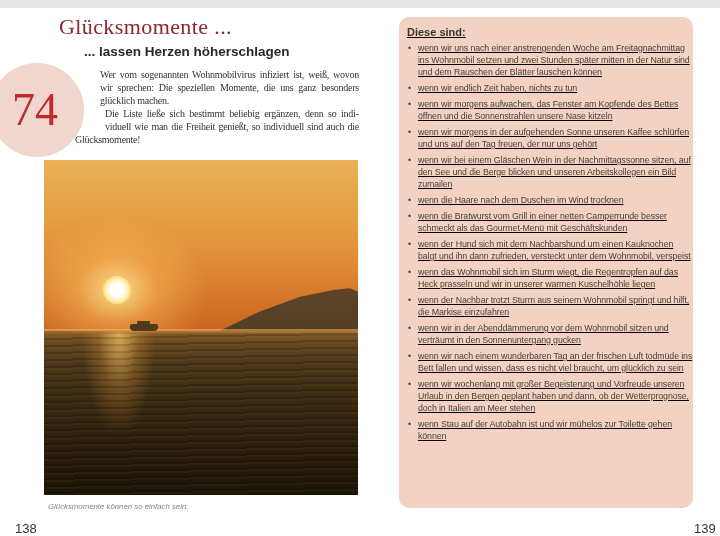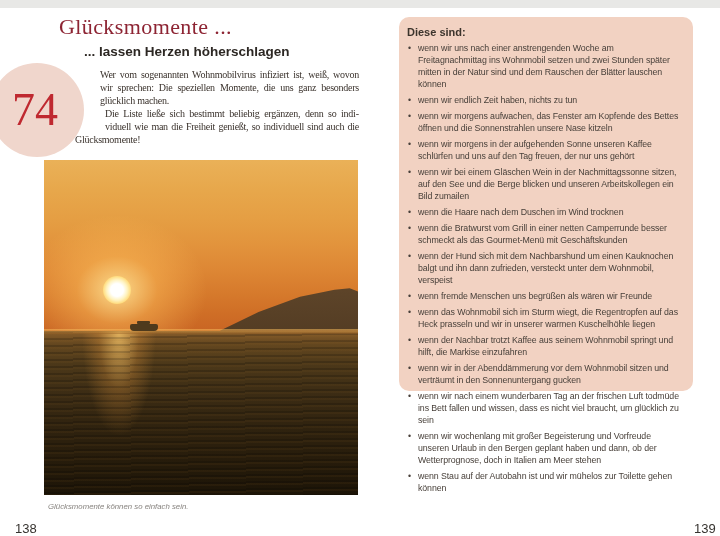--- a/index.html
+++ b/index.html
@@ -94,23 +94,24 @@
     position:absolute; left:48px; top:494px;
     font-size:7.8px; color:#87837f;font-style:italic;
   }
   .pagenum {
     position:absolute; top:513px; font-size:13px; color:#36332f;
   }
   .pagenum.pn-left  { left:15px; }
   .pagenum.pn-right { left:694px; }
   
   .listbox {
-    position:absolute; left:399px; top:9px; width:294px; height:374px;
+    position:absolute; left:399px; top:9px; width:294px; height:491px;
     box-sizing:border-box; border-radius:10px; background:#f2d2c2;
-    padding:9px 12px 8px 8px;
+    padding:9px 0 8px 8px;
+    text-decoration:underline;
   }
   .box-heading {
     font-size:11px; font-weight:bold; color:#3c342c; margin:0 0 4px 0;
   }
   .listbox ul { list-style:none; margin:0; padding:0; }
   .listbox li {
     position:relative; padding-left:11px; margin-bottom:4px;
     font-size:8.8px; letter-spacing:-0.1px; line-height:12px; color:#48403a;
   }
   .listbox li::before {
@@ -160,23 +161,22 @@
       <div class="box-heading">Diese sind:</div>
       <ul>
           <li>wenn wir uns nach einer anstrengenden Woche am Freitagnachmittag ins Wohnmobil setzen und zwei Stunden später mitten in der Natur sind und dem Rauschen der Blätter lauschen können</li>
           <li>wenn wir endlich Zeit haben, nichts zu tun</li>
           <li>wenn wir morgens aufwachen, das Fenster am Kopfende des Bettes öffnen und die Sonnenstrahlen unsere Nase kitzeln</li>
           <li>wenn wir morgens in der aufgehenden Sonne unseren Kaffee schlürfen und uns auf den Tag freuen, der nur uns gehört</li>
           <li>wenn wir bei einem Gläschen Wein in der Nachmittagssonne sitzen, auf den See und die Berge blicken und unseren Arbeitskollegen ein Bild zumailen</li>
           <li>wenn die Haare nach dem Duschen im Wind trocknen</li>
           <li>wenn die Bratwurst vom Grill in einer netten Camperrunde besser schmeckt als das Gourmet-Menü mit Geschäftskunden</li>
           <li>wenn der Hund sich mit dem Nachbarshund um einen Kauknochen balgt und ihn dann zufrieden, versteckt unter dem Wohnmobil, verspeist</li>
-          <li>wenn fremde Menschen uns begrüßen als wären wir Freunde</li>
           <li>wenn das Wohnmobil sich im Sturm wiegt, die Regentropfen auf das Heck prasseln und wir in unserer warmen Kuschelhöhle liegen</li>
-          <li>wenn der Nachbar trotzt Kaffee aus seinem Wohnmobil springt und hilft, die Markise einzufahren</li>
+          <li>wenn der Nachbar trotzt Sturm aus seinem Wohnmobil springt und hilft, die Markise einzufahren</li>
           <li>wenn wir in der Abenddämmerung vor dem Wohnmobil sitzen und verträumt in den Sonnenuntergang gucken</li>
           <li>wenn wir nach einem wunderbaren Tag an der frischen Luft todmüde ins Bett fallen und wissen, dass es nicht viel braucht, um glücklich zu sein</li>
           <li>wenn wir wochenlang mit großer Begeisterung und Vorfreude unseren Urlaub in den Bergen geplant haben und dann, ob der Wetterprognose, doch in Italien am Meer stehen</li>
           <li>wenn Stau auf der Autobahn ist und wir mühelos zur Toilette gehen können</li>
         </ul>
     </div>
     <div class="pagenum pn-right">139</div>
   </section>
 
 </div>

